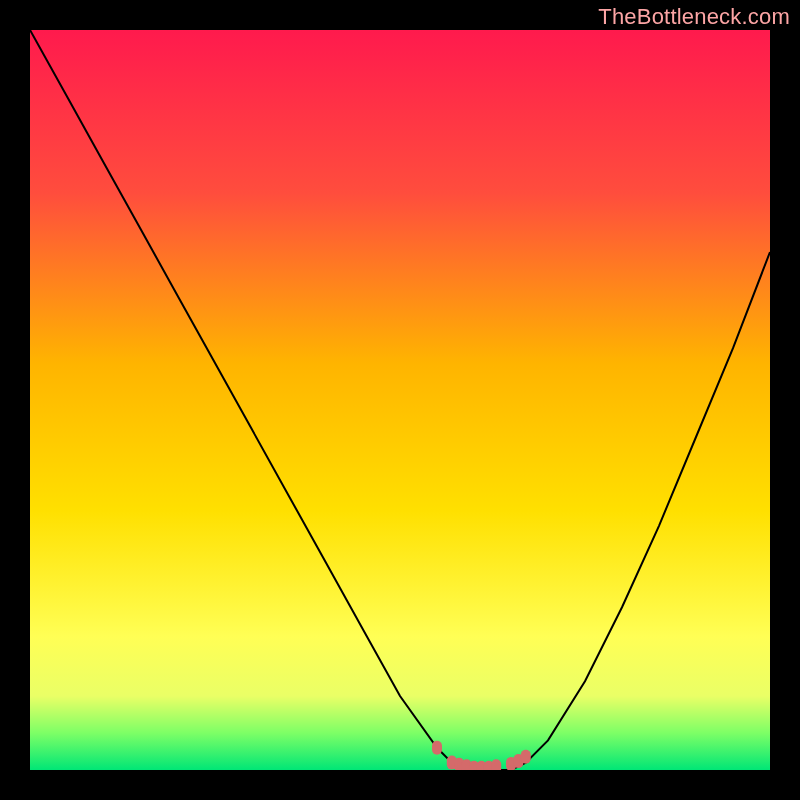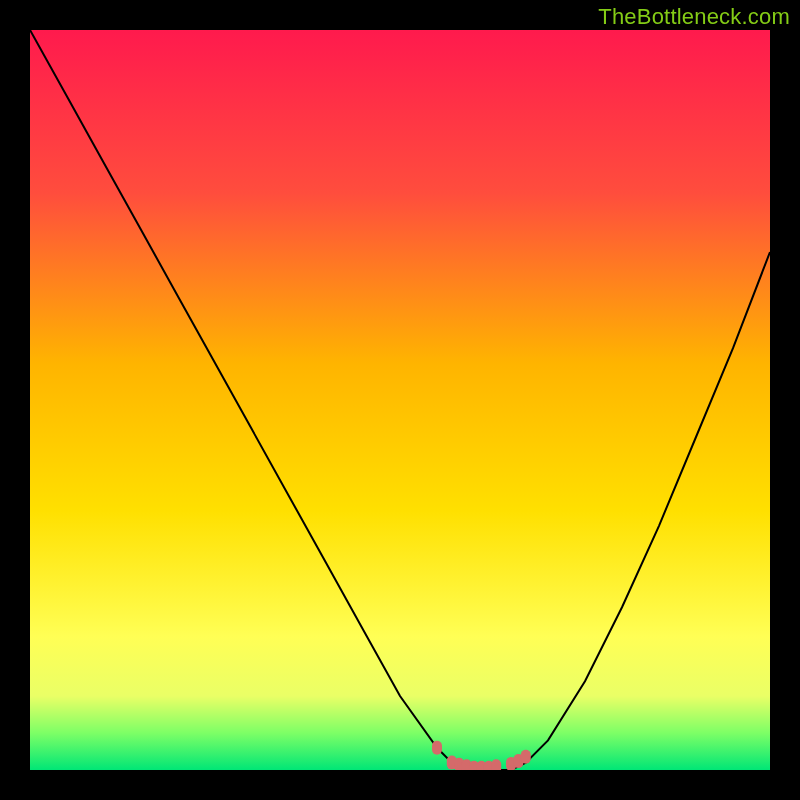--- a/index.html
+++ b/index.html
@@ -14,21 +14,21 @@
   .frame {
     position: relative;
     width: 800px;
     height: 800px;
     background: #000;
   }
   .watermark {
     position: absolute;
     top: 4px;
     right: 10px;
-    color: #84cc16;
+    color: #fca5a5;
     font-size: 22px;
     font-weight: 500;
     letter-spacing: 0.2px;
     user-select: none;
   }
   .plot {
     position: absolute;
     left: 30px;
     top: 30px;
     width: 740px;

